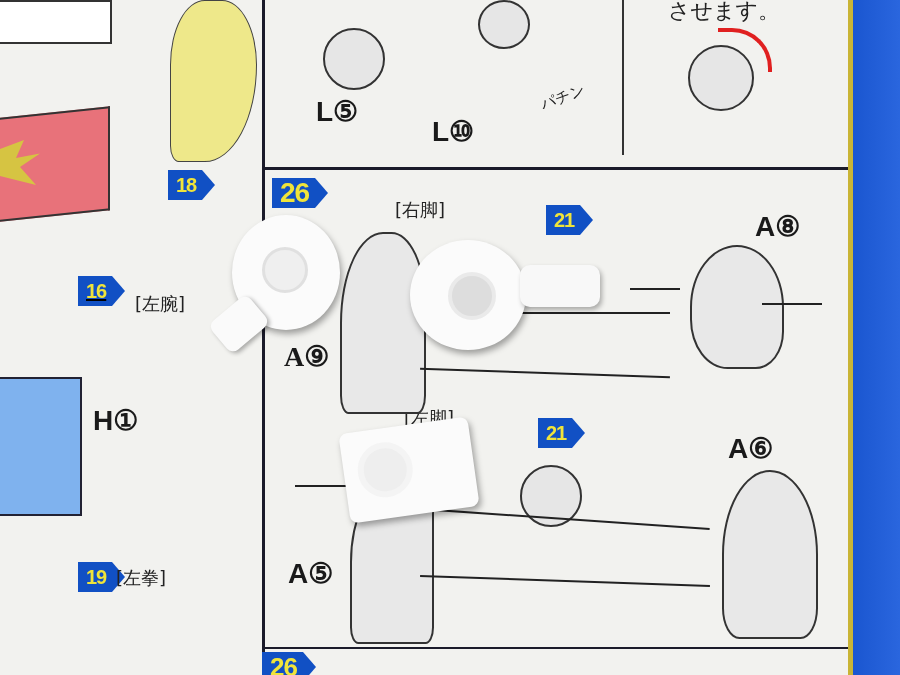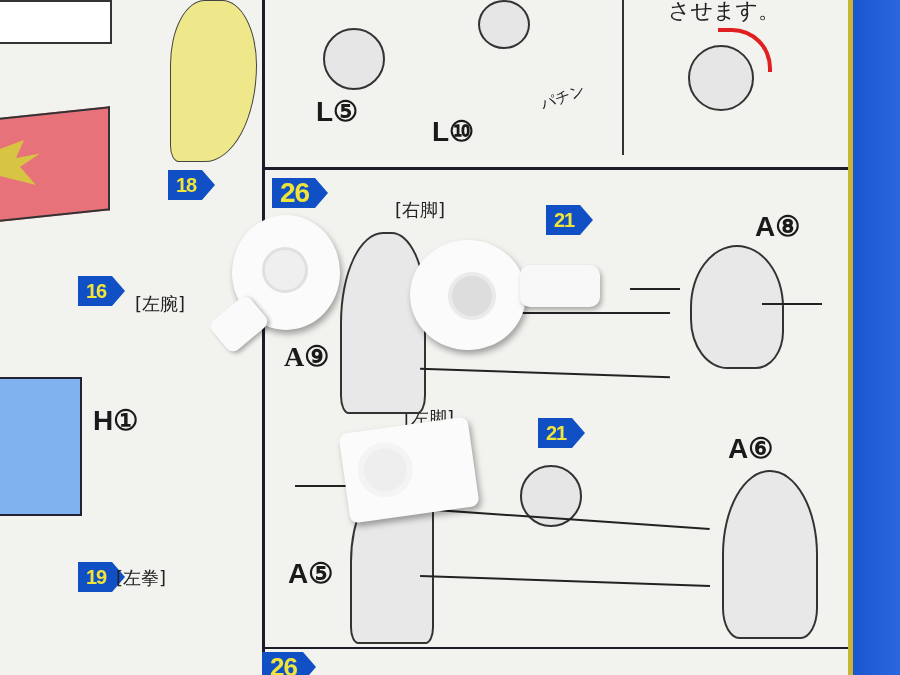--- a/index.html
+++ b/index.html
@@ -26,21 +26,21 @@
 <div class="abs" style="left:0;top:112px;width:108px;height:100px;background:#e8727a;border:2px solid #333;border-left:none;transform:skewY(-6deg);"></div>
 <div class="abs" style="left:0;top:140px;width:40px;height:45px;background:#d6c442;clip-path:polygon(0 20%,60% 0,40% 40%,100% 30%,50% 60%,90% 100%,0 80%);"></div>
 <div class="abs" style="left:170px;top:0;width:85px;height:160px;background:#eee88a;border:1px solid #444;border-radius:40% 40% 60% 10%;"></div>
 <div class="abs" style="left:0;top:377px;width:80px;height:135px;background:#7fb2ee;border:2px solid #223;border-left:none;"></div>
 <div class="abs" style="left:0;top:0;width:110px;height:40px;border:2px solid #333;border-left:none;background:#fff;"></div>
 
 <div class="badge" style="left:168px;top:170px;">
     <span class="b">18</span>
     <span class="tip"></span>
   </div>
-<div class="badge" style="left:78px;top:276px;">
+<div class="badge" style="left:78px;top:276px;text-decoration:underline;">
     <span class="b">16</span>
     <span class="tip"></span>
   </div>
 <div class="jp" style="left:135px;top:292px;">[左腕]</div>
 <div class="badge" style="left:58px;top:562px;margin-left:20px;">
     <span class="b">19</span>
     <span class="tip"></span>
   </div>
 <div class="jp" style="left:116px;top:566px;">[左拳]</div>
 <div class="badge" style="left:272px;top:178px;">

